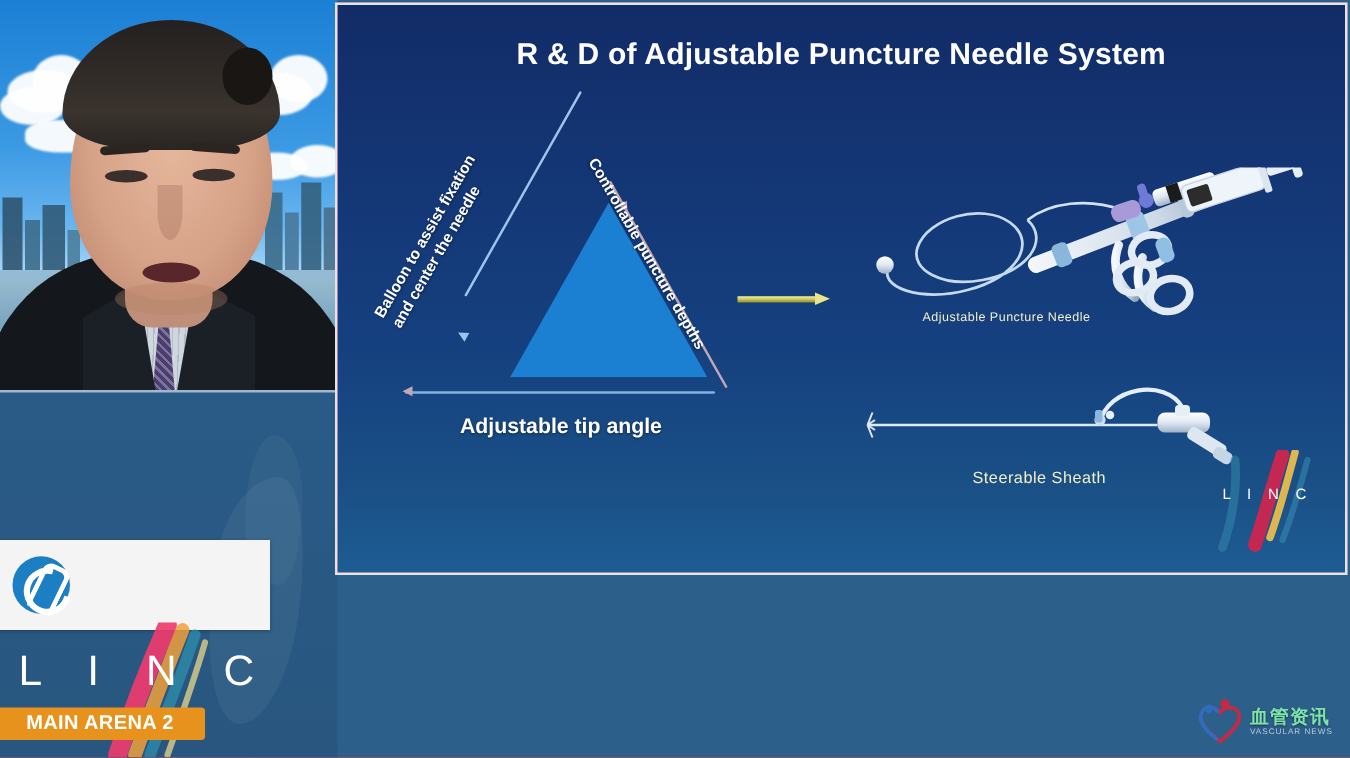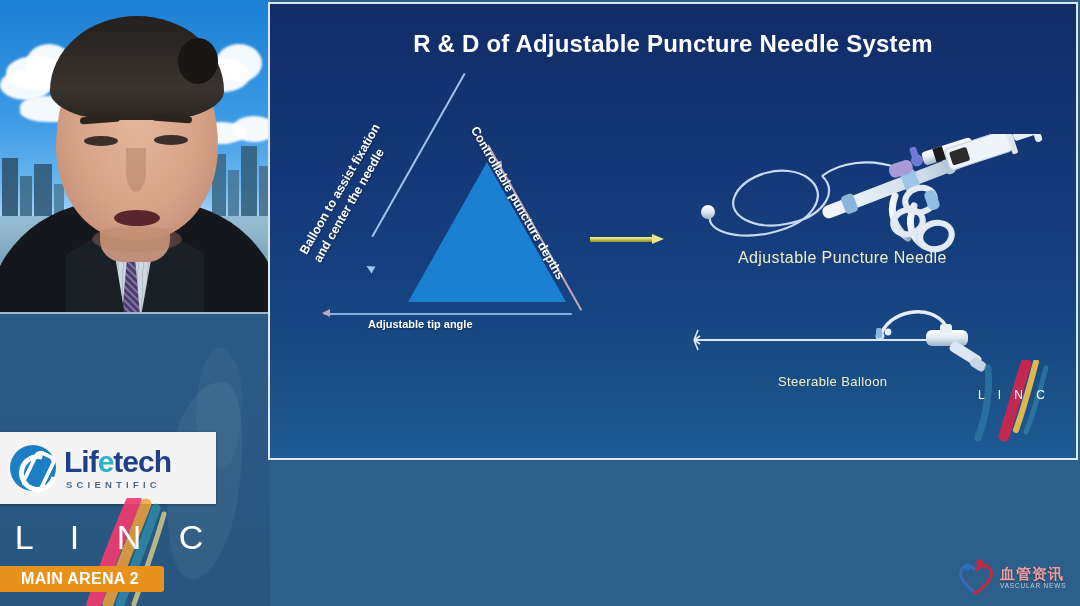--- a/index.html
+++ b/index.html
@@ -217,40 +217,40 @@
     white-space:nowrap; line-height:1.25; text-shadow:0 1px 2px rgba(0,0,0,.45);
   }
   #label-left{
     left:-6px; top:120px; transform-origin:left bottom; transform:rotate(-60deg);
     text-align:left;
   }
   #label-right{
     left:150px; top:10px; transform-origin:left top; transform:rotate(60deg);
   }
   #label-bottom{
-    left:38px; top:204px; font-size:11px;
+    left:38px; top:216px; font-size:17px;
   }
 
   
   #flow-arrow{ position:absolute; left:320px; top:230px; width:76px; height:10px;}
   #flow-arrow .shaft{
     position:absolute; left:0; top:3px; width:64px; height:5px;
     background:linear-gradient(180deg,#f6f49a 0%, #c9c65a 50%, #8e8c2f 100%);
   }
   #flow-arrow .tip{
     position:absolute; left:62px; top:0;
     border-top:5px solid transparent; border-bottom:5px solid transparent;
     border-left:12px solid #e9e68a;
   }
 
   
   #needle-device{ position:absolute; left:420px; top:130px; width:360px; height:120px;}
   #needle-caption{
     position:absolute; left:468px; top:245px;
-    color:#f2efc9; font-size:16px; letter-spacing:.4px;
+    color:#f2efc9; font-size:10px; letter-spacing:.4px;
   }
 
   
   #sheath-device{ position:absolute; left:420px; top:300px; width:320px; height:72px;}
   #sheath-caption{
     position:absolute; left:508px; top:370px;
     color:#f2efc9; font-size:13px; letter-spacing:.4px;
   }
 
   
@@ -259,21 +259,21 @@
     position:absolute; right:26px; bottom:56px;
     color:#ffffff; font-size:12px; letter-spacing:5px; font-weight:300;
   }
 
   
   #watermark{
     position:absolute; right:4px; bottom:4px; width:120px; height:48px;
     display:flex; align-items:center; gap:4px; opacity:.92;
   }
   #wm-text{ line-height:1; }
-  #wm-cn{ color:#fca5a5; font-size:15px; font-weight:bold; letter-spacing:1px;
+  #wm-cn{ color:#86efac; font-size:15px; font-weight:bold; letter-spacing:1px;
           text-shadow:0 1px 2px rgba(0,0,0,.5); }
   #wm-en{ color:#c9d3e2; font-size:6.5px; letter-spacing:.8px; margin-top:2px; }
 </style>
 </head>
 <body>
 
 <div id="left-panel">
 
   <div class="map-blob" id="blob1"></div>
   <div class="map-blob" id="blob2"></div>
@@ -315,24 +315,20 @@
       <div class="eye" id="eyeR"></div>
       <div id="nose"></div>
       <div id="mouth"></div>
       <div id="chin"></div>
     </div>
   </div>
 
 
   <div id="sponsor-card">
     <div id="lifetech-mark"></div>
-    <div id="lifetech-words">
-      <div id="lifetech-name"><span>Lif</span><span class="teal">e</span><span>tech</span></div>
-      <div id="lifetech-sub">SCIENTIFIC</div>
-    </div>
   </div>
 
   <svg id="linc-brush" viewBox="0 0 130 108">
     <path d="M74 2 C60 34 46 70 34 106" stroke="#ef3b6e" stroke-width="15" fill="none" stroke-linecap="round" opacity=".92"></path>
     <path d="M86 6 C74 36 60 72 48 106" stroke="#f0a03c" stroke-width="11" fill="none" stroke-linecap="round" opacity=".85"></path>
     <path d="M96 10 C86 40 72 74 60 106" stroke="#2e9bb5" stroke-width="9" fill="none" stroke-linecap="round" opacity=".6"></path>
     <path d="M104 16 C96 44 84 78 74 106" stroke="#f6e08a" stroke-width="5" fill="none" stroke-linecap="round" opacity=".7"></path>
   </svg>
   <div id="linc-word">L I N C</div>
 
@@ -428,21 +424,21 @@
       <circle cx="190" cy="32" r="4.5" fill="#cfe0f2"></circle>
       <circle cx="198" cy="28" r="3.4" fill="#e6f0fa"></circle>
       <rect x="186" y="24" width="6" height="10" rx="2" fill="#86b8e2"></rect>
       <g transform="translate(236 26)">
         <rect x="0" y="0" width="42" height="16" rx="6" fill="url(#metal)"></rect>
         <rect x="14" y="-6" width="12" height="9" rx="3" fill="#e6eef6"></rect>
         <rect x="28" y="10" width="34" height="11" rx="4" fill="#dce7f2" transform="rotate(32 28 10)"></rect>
         <rect x="48" y="26" width="16" height="10" rx="4" fill="#c6d6e5" transform="rotate(32 48 26)"></rect>
       </g>
     </svg>
-    <div id="sheath-caption">Steerable  Balloon</div>
+    <div id="sheath-caption">Steerable  Sheath</div>
 
     <svg id="slide-linc" viewBox="0 0 96 84">
       <path d="M12 78 C20 56 24 30 22 8" stroke="#2f7fa8" stroke-width="7" fill="none" stroke-linecap="round" opacity=".65"></path>
       <path d="M60 4 C52 28 46 52 38 76" stroke="#d6234d" stroke-width="11" fill="none" stroke-linecap="round" opacity=".9"></path>
       <path d="M70 2 C64 24 58 48 50 70" stroke="#f2c24a" stroke-width="6" fill="none" stroke-linecap="round" opacity=".9"></path>
       <path d="M80 8 C74 30 68 52 60 72" stroke="#3c93b8" stroke-width="5" fill="none" stroke-linecap="round" opacity=".5"></path>
     </svg>
     <div id="slide-linc-word">L I N C</div>
   </div>
 </div>

